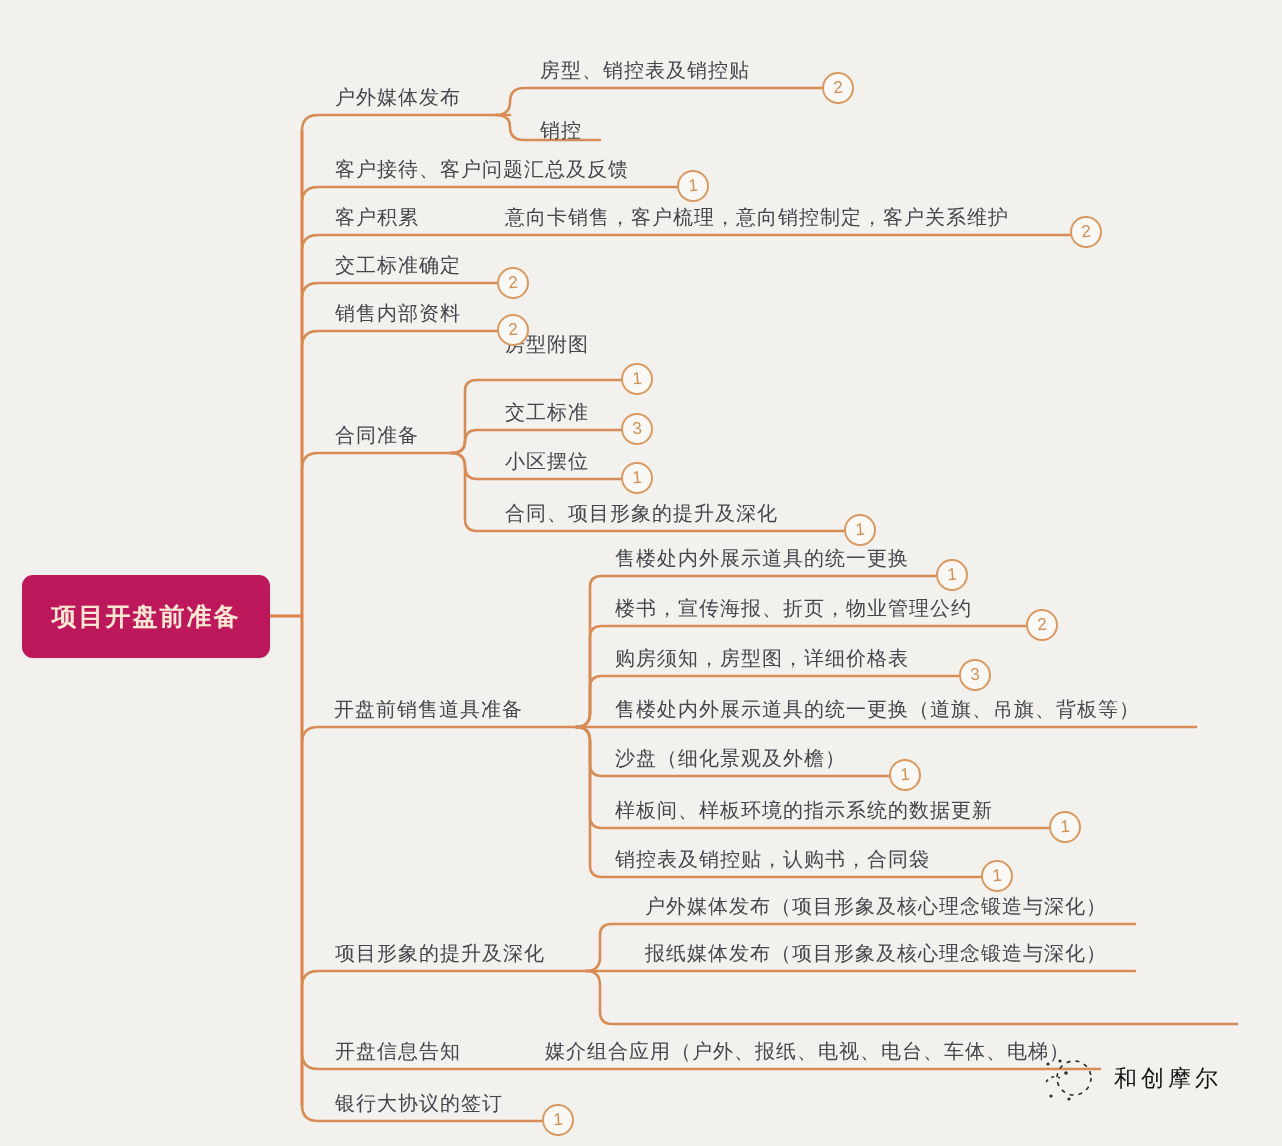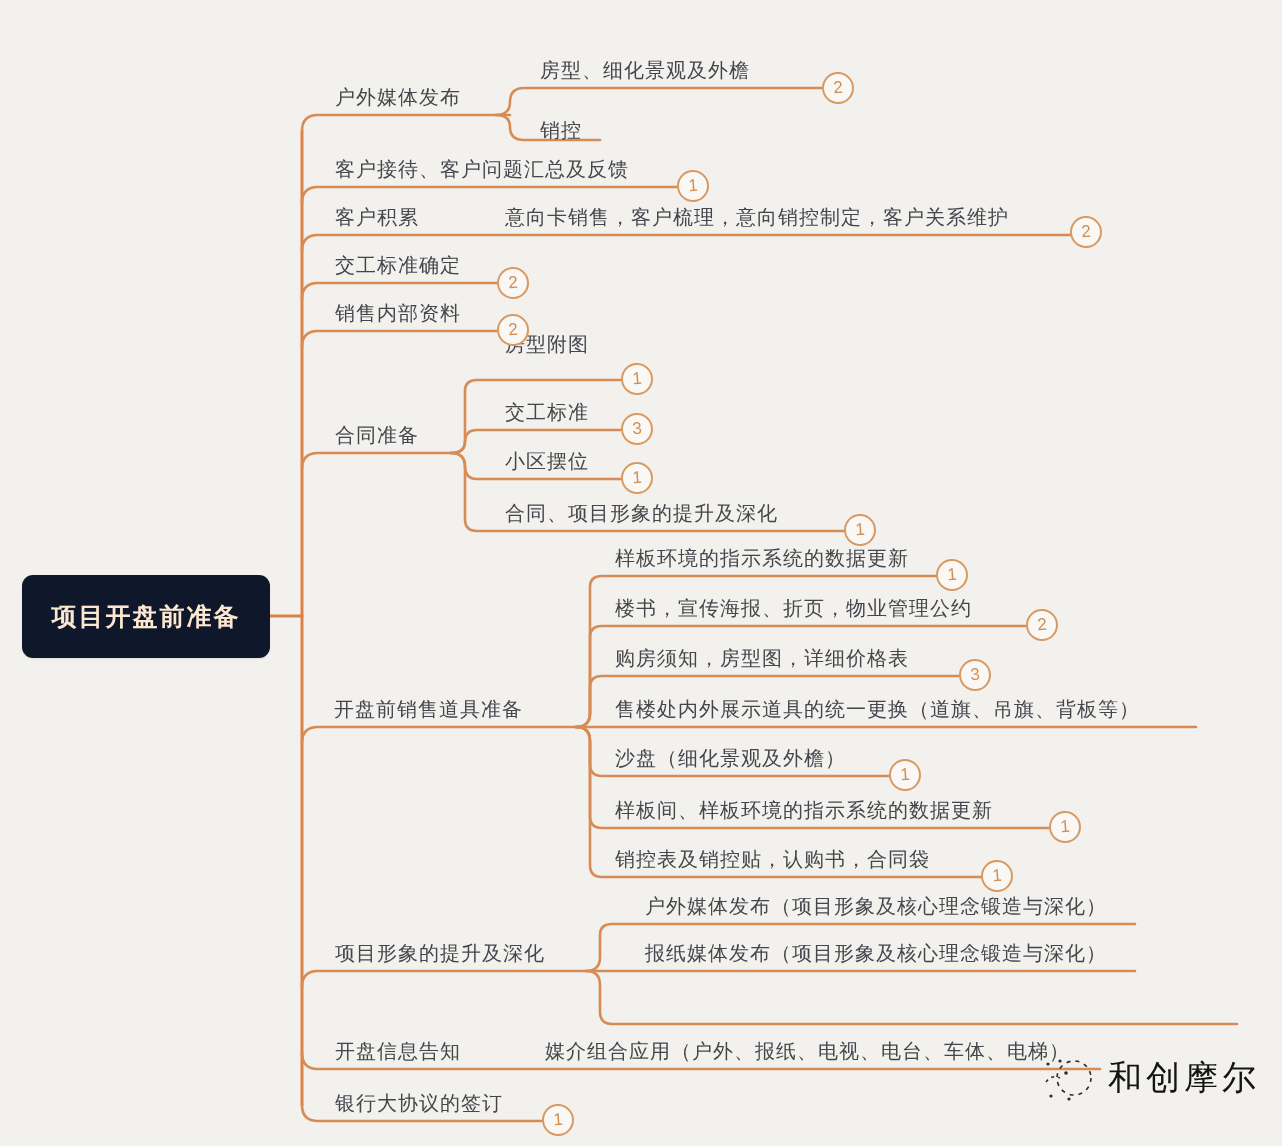--- a/index.html
+++ b/index.html
@@ -18,21 +18,21 @@
     white-space:nowrap;
     font-size:20px;
     letter-spacing:1px;
     color:#45464c;
     line-height:26px;
   }
   .root{
     position:absolute;
     left:22px;top:575px;
     width:248px;height:83px;
-    background:#0f172a;
+    background:#be185d;
     border-radius:11px;
     display:flex;align-items:center;justify-content:center;
     box-shadow:0 1px 2px rgba(0,0,0,0.08);
   }
   .root span{
     font-size:25px;font-weight:bold;letter-spacing:2px;
     color:#fce8d2;
   }
   .badge{
     position:absolute;
@@ -44,22 +44,22 @@
     display:flex;align-items:center;justify-content:center;
     font-size:17px;color:#cf8f55;
     transform:rotate(-4deg);
   }
   .watermark{
     position:absolute;left:1036px;top:1052px;
     display:flex;align-items:center;
     color:#141414;
   }
   .watermark .wm-text{
-    font-size:34px;letter-spacing:4px;font-weight:500;
-    margin-left:6px;
+    font-size:23px;letter-spacing:4px;font-weight:500;
+    margin-left:12px;
   }
 </style>
 </head>
 <body>
 
 <div class="canvas">
 
   <svg class="links" width="1282" height="1146" viewBox="0 0 1282 1146" aria-hidden="true">
 
     <path class="trunk" d="M270,616 H302"></path>
@@ -112,29 +112,29 @@
   <div class="node" style="left:505px;top:204px">意向卡销售，客户梳理，意向销控制定，客户关系维护</div>
   <div class="node" style="left:335px;top:252px">交工标准确定</div>
   <div class="node" style="left:335px;top:300px">销售内部资料</div>
   <div class="node" style="left:335px;top:422px">合同准备</div>
   <div class="node" style="left:334px;top:696px">开盘前销售道具准备</div>
   <div class="node" style="left:335px;top:940px">项目形象的提升及深化</div>
   <div class="node" style="left:335px;top:1038px">开盘信息告知</div>
   <div class="node" style="left:545px;top:1038px">媒介组合应用（户外、报纸、电视、电台、车体、电梯）</div>
   <div class="node" style="left:335px;top:1090px">银行大协议的签订</div>
 
-  <div class="node" style="left:540px;top:57px">房型、细化景观及外檐</div>
+  <div class="node" style="left:540px;top:57px">房型、销控表及销控贴</div>
   <div class="node" style="left:540px;top:117px">销控</div>
 
   <div class="node" style="left:505px;top:331px">房型附图</div>
   <div class="node" style="left:505px;top:399px">交工标准</div>
   <div class="node" style="left:505px;top:448px">小区摆位</div>
   <div class="node" style="left:505px;top:500px">合同、项目形象的提升及深化</div>
 
-  <div class="node" style="left:615px;top:545px">样板环境的指示系统的数据更新</div>
+  <div class="node" style="left:615px;top:545px">售楼处内外展示道具的统一更换</div>
   <div class="node" style="left:615px;top:595px">楼书，宣传海报、折页，物业管理公约</div>
   <div class="node" style="left:615px;top:645px">购房须知，房型图，详细价格表</div>
   <div class="node" style="left:615px;top:696px">售楼处内外展示道具的统一更换（道旗、吊旗、背板等）</div>
   <div class="node" style="left:615px;top:745px">沙盘（细化景观及外檐）</div>
   <div class="node" style="left:615px;top:797px">样板间、样板环境的指示系统的数据更新</div>
   <div class="node" style="left:615px;top:846px">销控表及销控贴，认购书，合同袋</div>
 
   <div class="node" style="left:645px;top:893px">户外媒体发布（项目形象及核心理念锻造与深化）</div>
   <div class="node" style="left:645px;top:940px">报纸媒体发布（项目形象及核心理念锻造与深化）</div>
 

